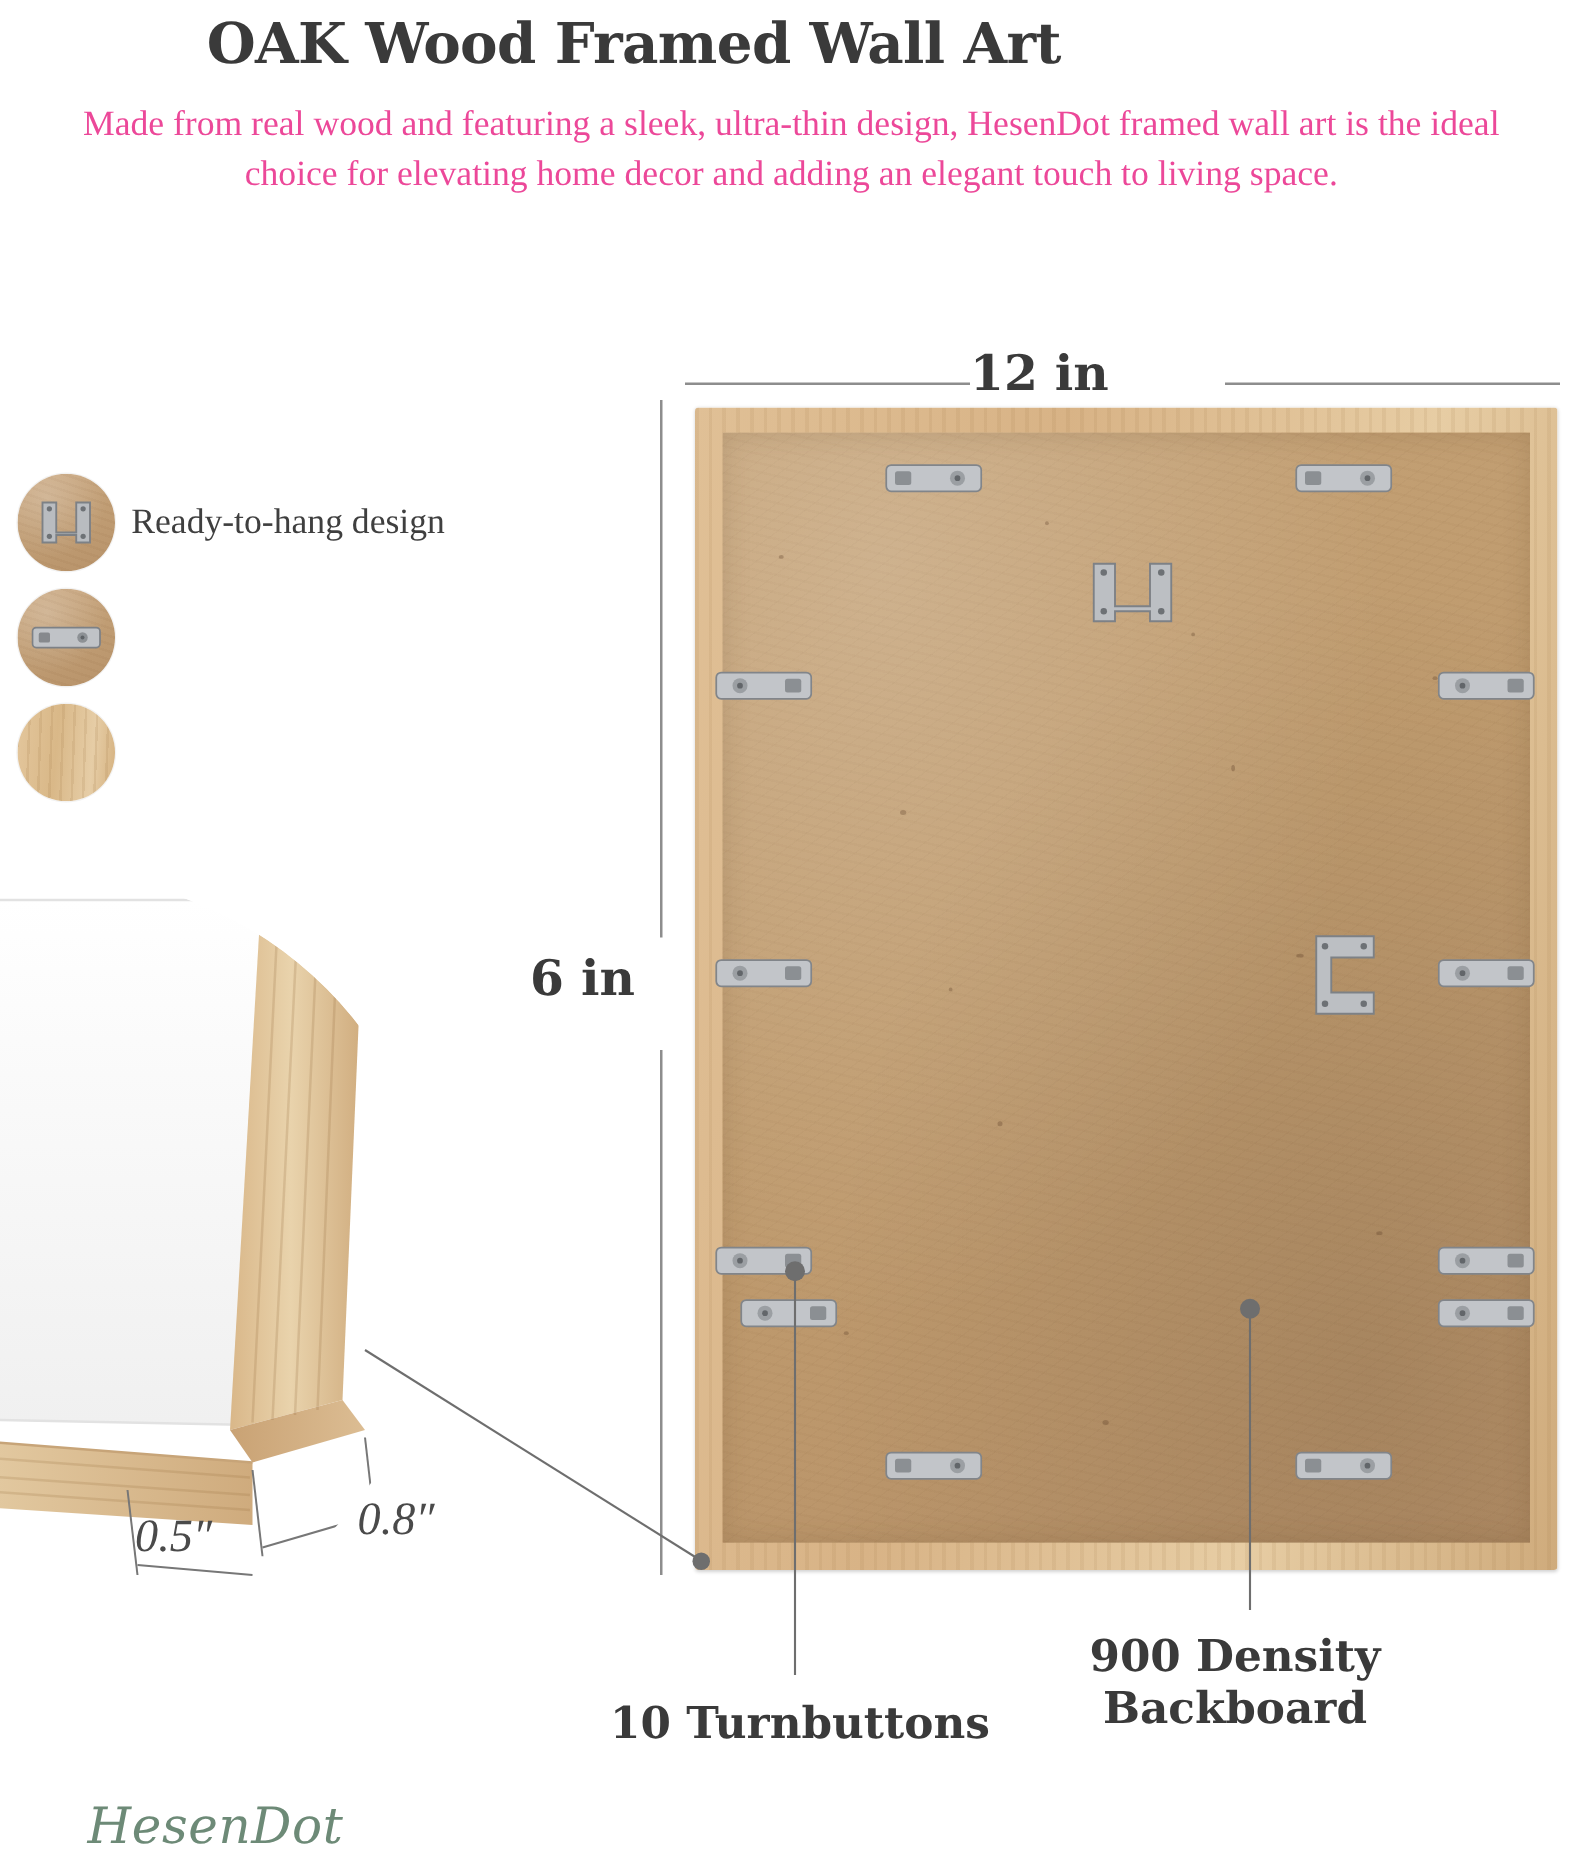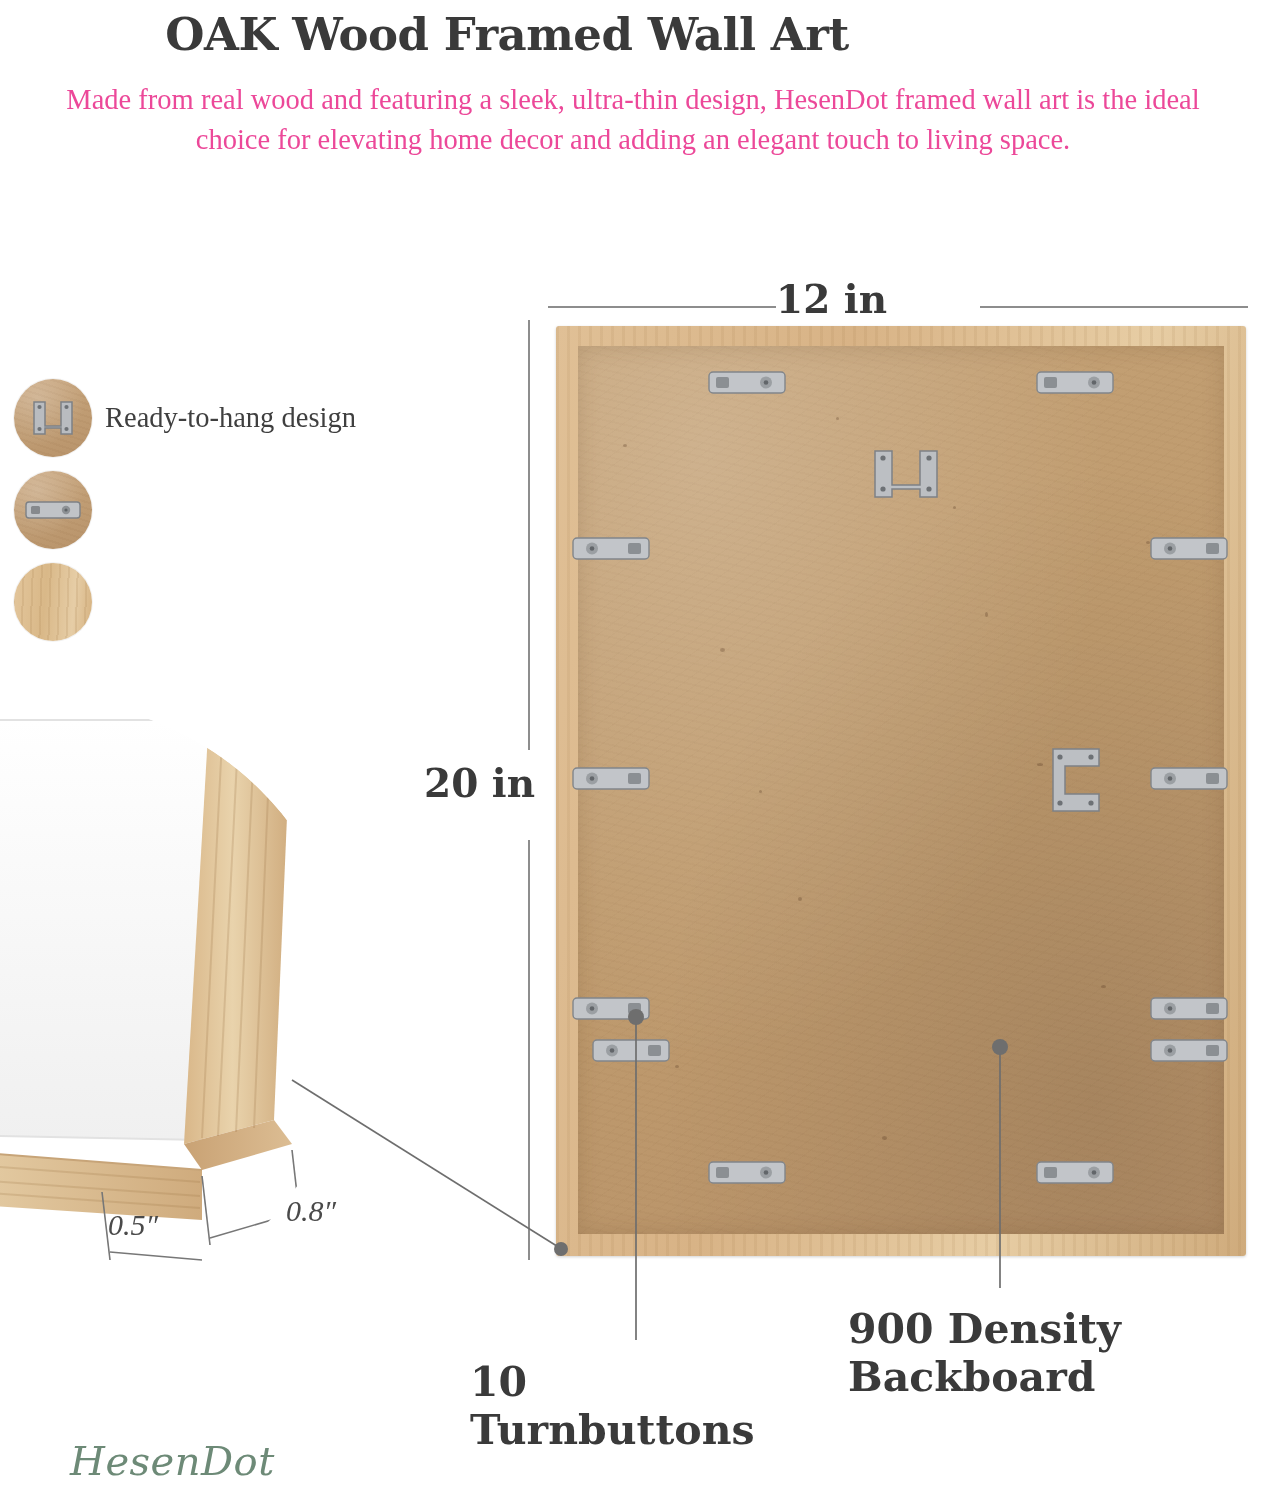--- a/index.html
+++ b/index.html
@@ -197,35 +197,35 @@
     height: 620px;
     border-radius: 50%;
     overflow: hidden;
     background: #ffffff;
   }
 
   
   .depth-label {
     position: absolute;
     font-family: "Liberation Serif", serif;
-    font-size: 30px;
+    font-size: 37px;
     color: #4a4a4a;
     font-style: italic;
   }
   .depth-05 { left: 108px; top: 1208px; }
   .depth-08 { left: 286px; top: 1194px; }
 
   
   .callout {
     position: absolute;
     font-family: "DejaVu Serif", serif;
     font-weight: bold;
-    font-size: 41px;
+    font-size: 35px;
     color: #3a3a3a;
-    text-align: left;
+    text-align: center;
     line-height: 1.18;
   }
   .callout-turn { left: 470px; top: 1358px; width: 340px; }
   .callout-board { left: 848px; top: 1305px; width: 280px; }
 
   
   .brand {
     position: absolute;
     left: 70px;
     top: 1438px;
@@ -275,21 +275,21 @@
 </div>
 
 <div class="dim-top">
   <span class="line l1"></span>
   <span class="line l2"></span>
 </div>
 <div class="dim-top-label">12 in</div>
 
 <div class="dim-left-line seg1"></div>
 <div class="dim-left-line seg2"></div>
-<div class="dim-left-label">20 in</div>
+<div class="dim-left-label">6 in</div>
 
 <div class="frame-wrap">
   <div class="frame-outer"></div>
   <div class="frame-inner">
     <span class="speck" style="left:7%;top:11%;width:4px;height:3px;"></span>
     <span class="speck" style="left:22%;top:34%;width:5px;height:4px;"></span>
     <span class="speck" style="left:58%;top:18%;width:3px;height:3px;"></span>
     <span class="speck" style="left:71%;top:47%;width:6px;height:3px;"></span>
     <span class="speck" style="left:34%;top:62%;width:4px;height:4px;"></span>
     <span class="speck" style="left:81%;top:72%;width:5px;height:3px;"></span>

